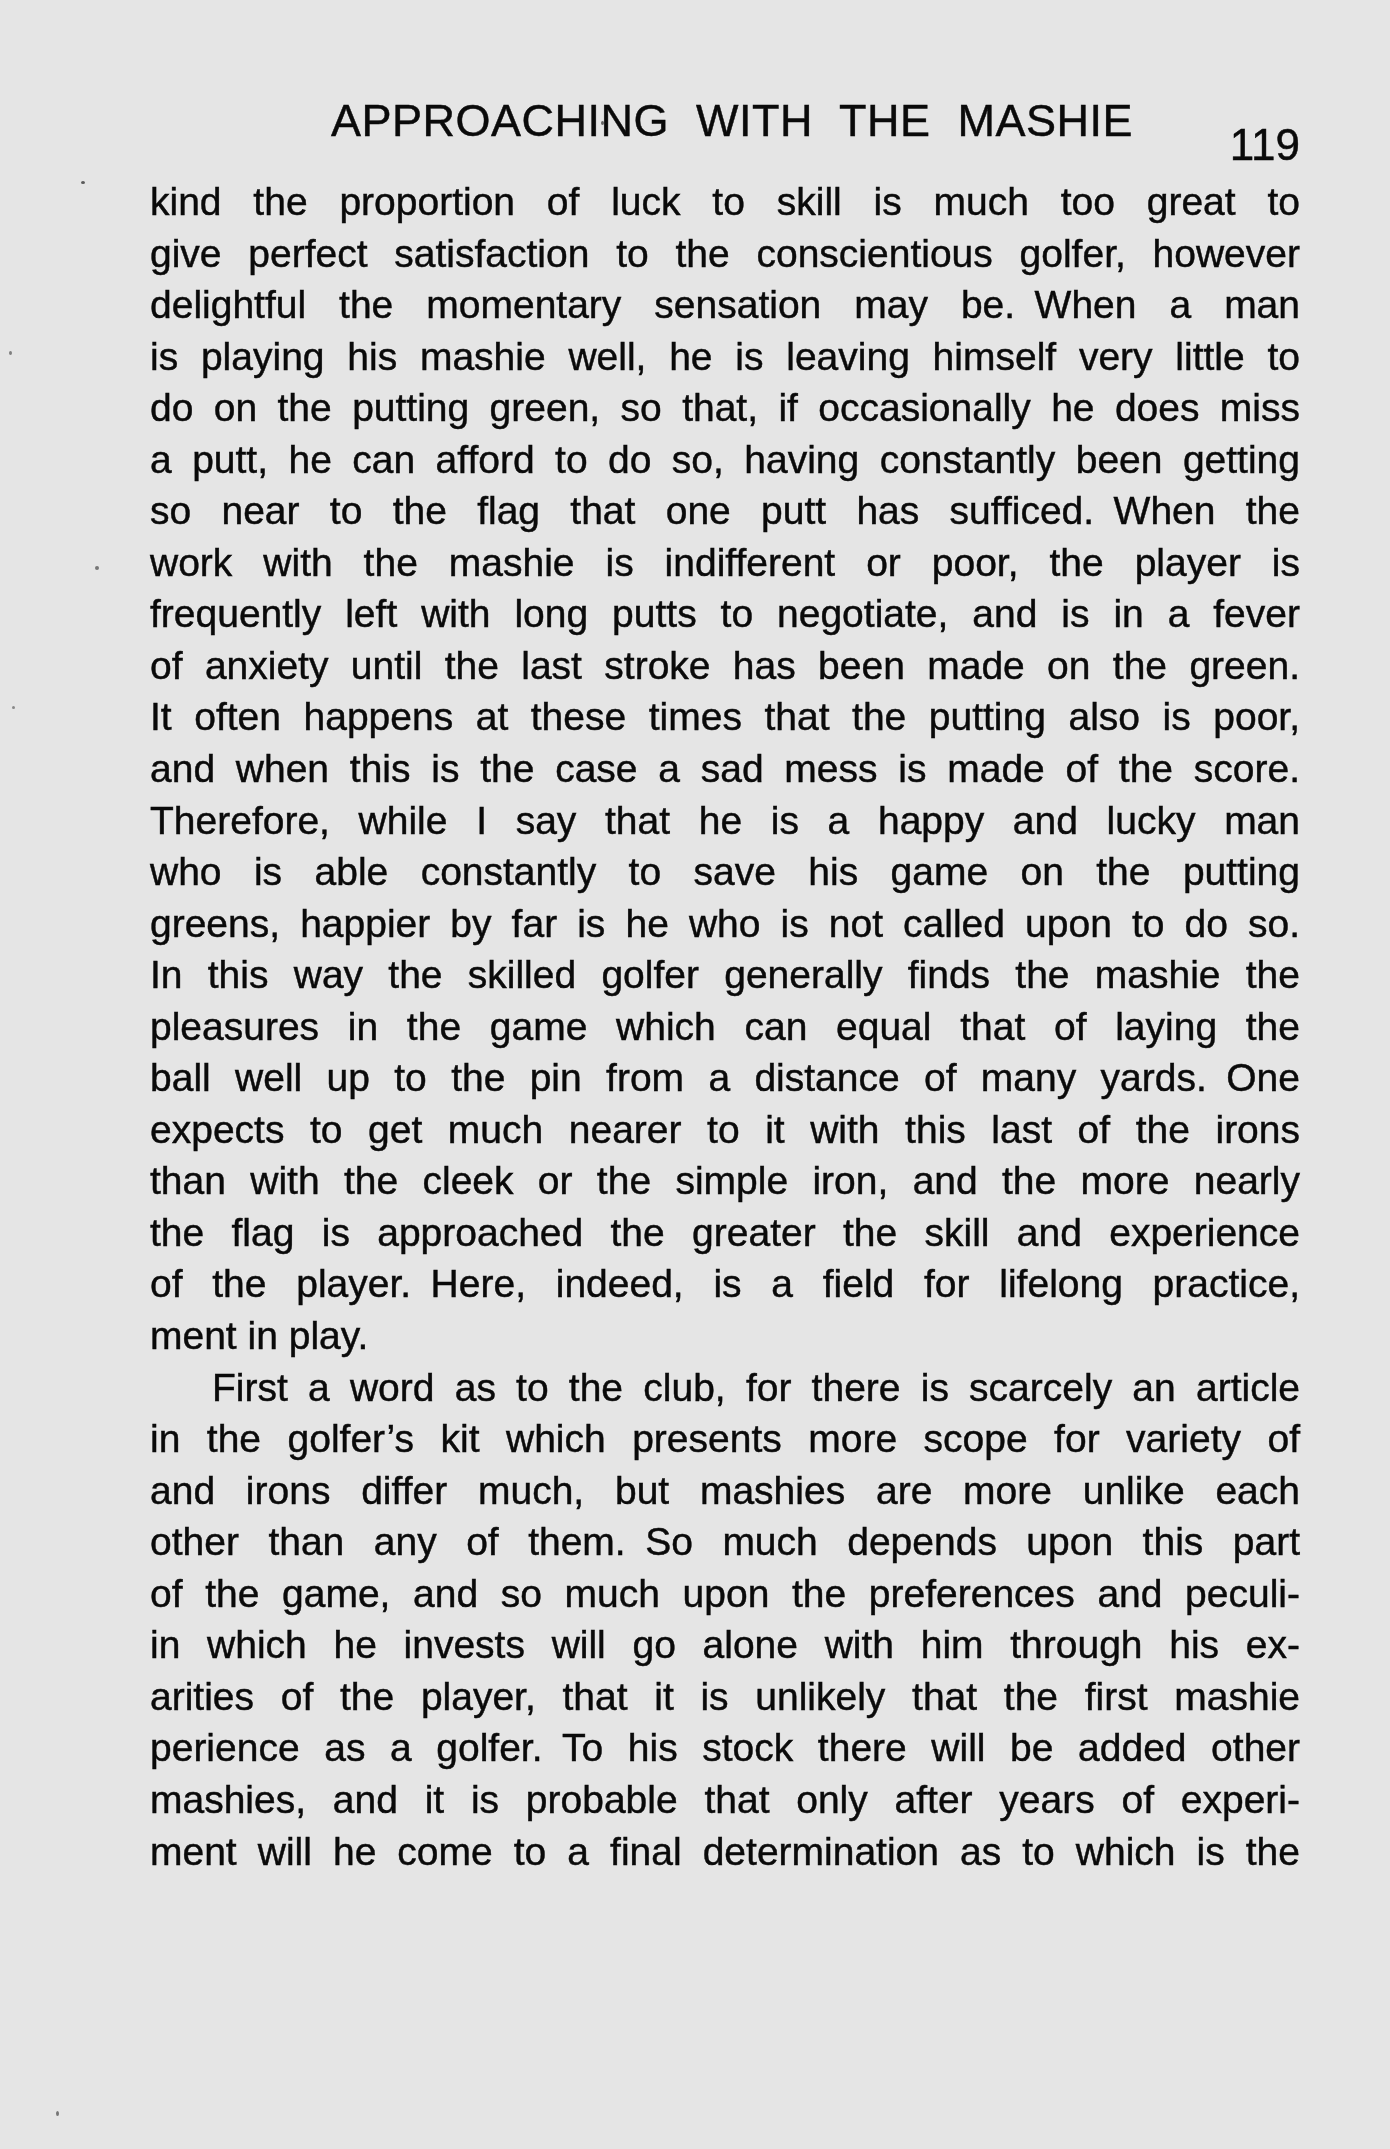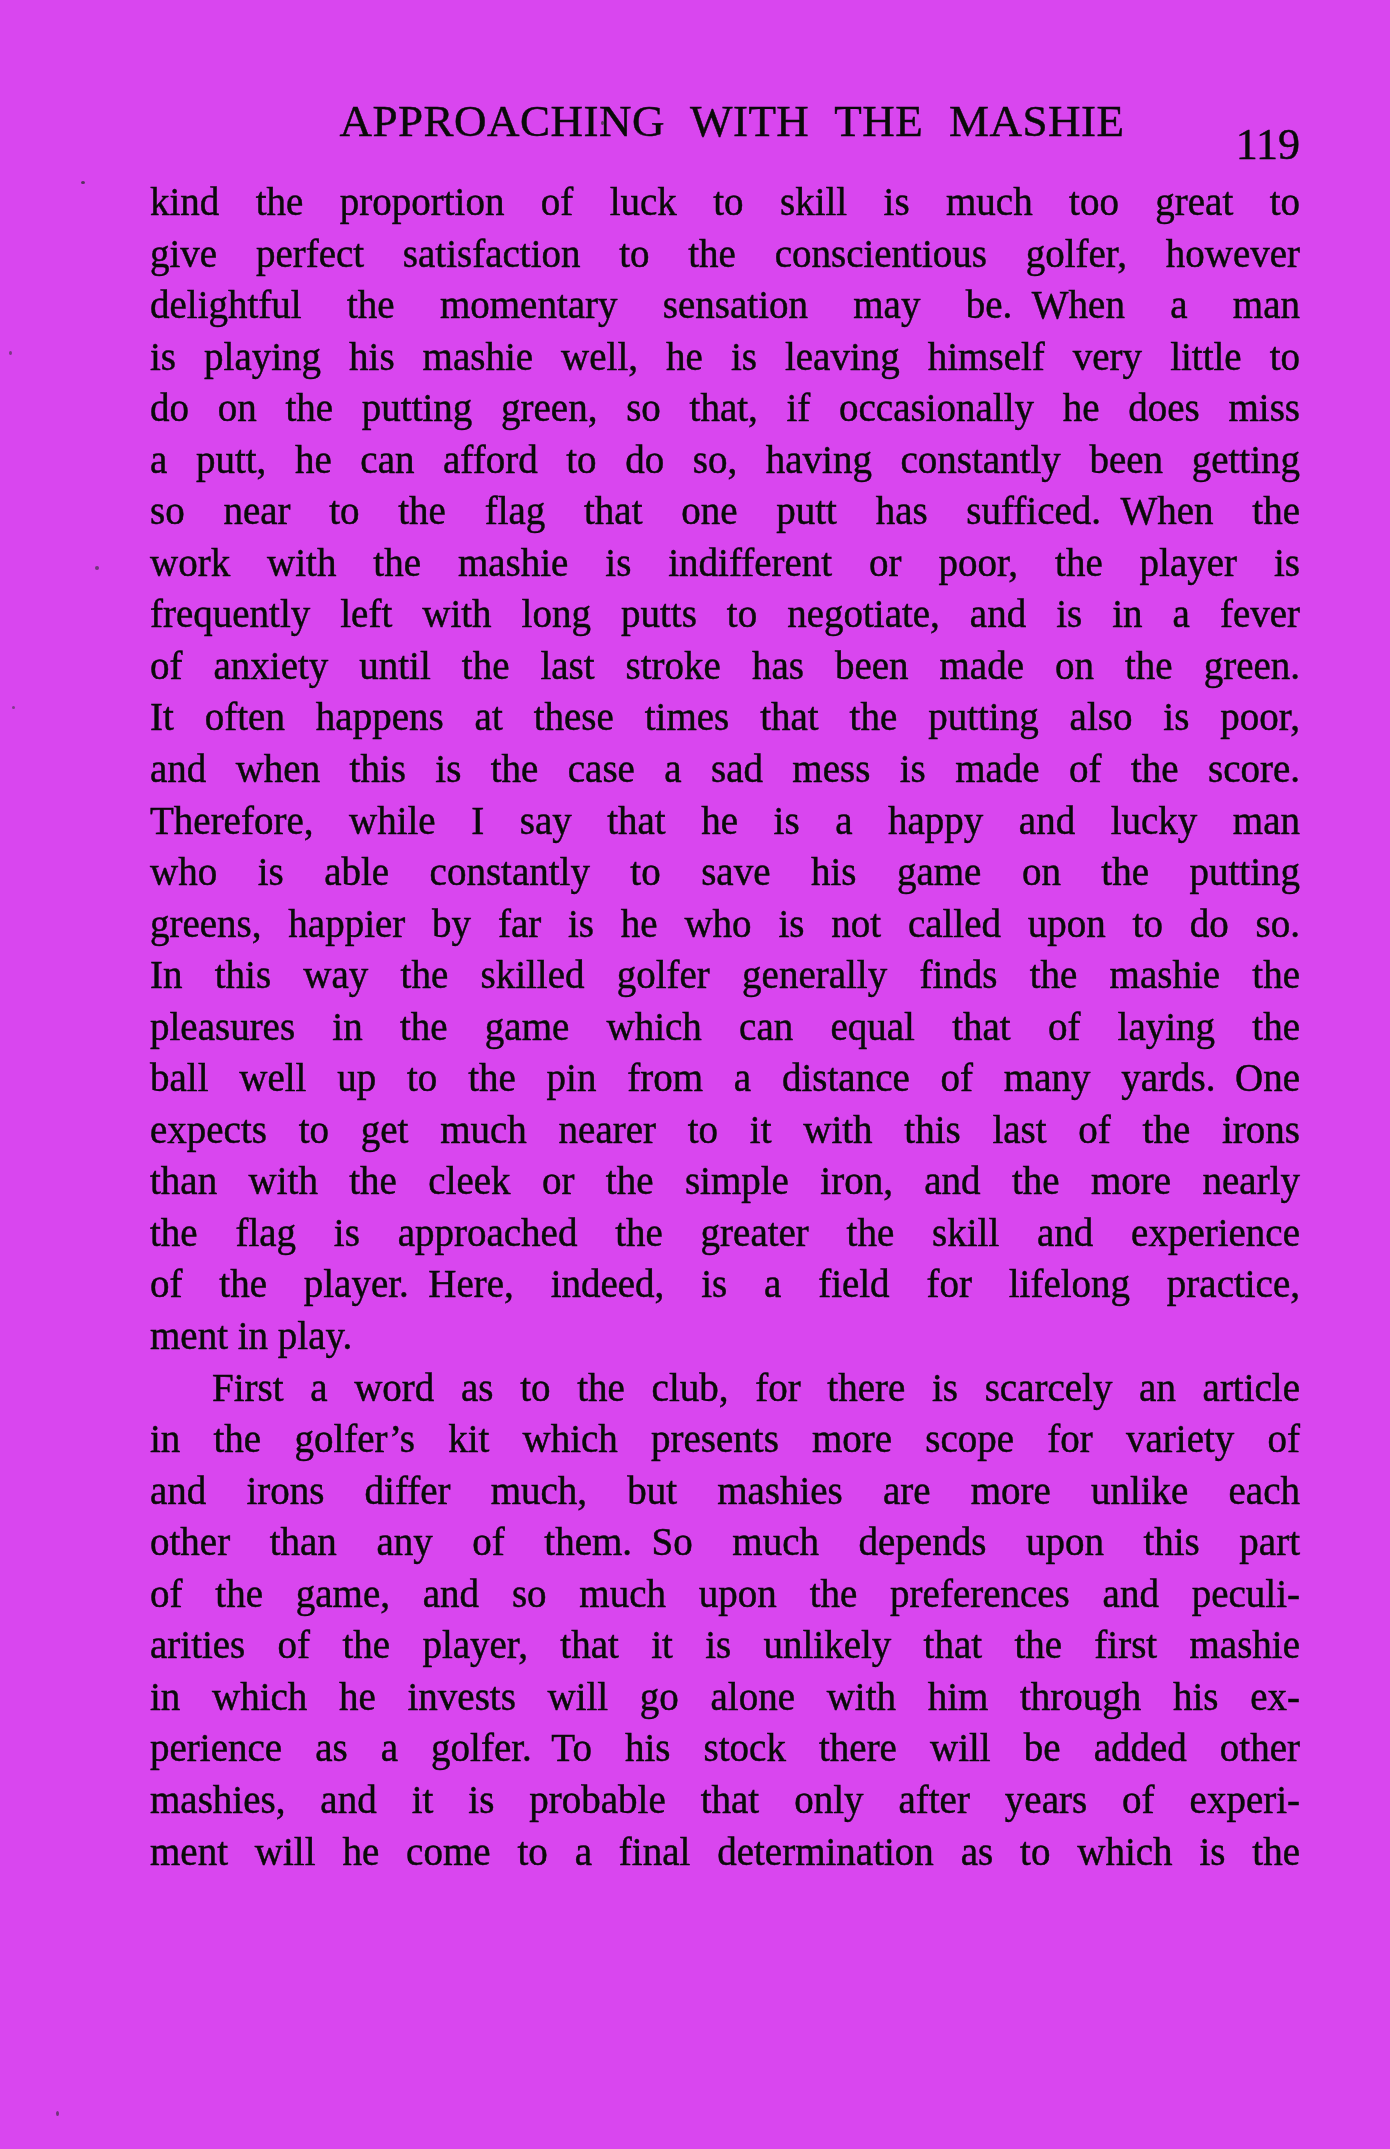--- a/index.html
+++ b/index.html
@@ -9,22 +9,22 @@
   body {
     width: 1390px;
     height: 2149px;
     position: relative;
     background: #ffffff;
     overflow: hidden;
   }
   .page {
     position: absolute;
     inset: 0;
-    background: #d946ef;
-    font-family: Liberation Serif, serif;
+    background: #e5e5e5;
+    font-family: Liberation Sans, sans-serif;
     color: #0a0a0a;
     -webkit-text-stroke: 0.45px currentColor;
   }
   .running-header {
     position: absolute;
     top: 96px;
     left: 150px;
     width: 1150px;
     height: 50px;
     line-height: 50px;
@@ -105,22 +105,22 @@
       <div class="line">expects to get much nearer to it with this last of the irons</div>
       <div class="line">than with the cleek or the simple iron, and the more nearly</div>
       <div class="line">the flag is approached the greater the skill and experience</div>
       <div class="line">of the player. Here, indeed, is a field for lifelong practice,</div>
       <div class="line flush">ment in play.</div>
       <div class="line indent">First a word as to the club, for there is scarcely an article</div>
       <div class="line">in the golfer’s kit which presents more scope for variety of</div>
       <div class="line">and irons differ much, but mashies are more unlike each</div>
       <div class="line">other than any of them. So much depends upon this part</div>
       <div class="line">of the game, and so much upon the preferences and peculi-</div>
+      <div class="line">in which he invests will go alone with him through his ex-</div>
       <div class="line">arities of the player, that it is unlikely that the first mashie</div>
-      <div class="line">in which he invests will go alone with him through his ex-</div>
       <div class="line">perience as a golfer. To his stock there will be added other</div>
       <div class="line">mashies, and it is probable that only after years of experi-</div>
       <div class="line">ment will he come to a final determination as to which is the</div>
     </div>
 
   <div class="speck" style="left:81px; top:181px; width:4px; height:3px; opacity:.75;"></div>
   <div class="speck" style="left:9px; top:351px; width:3px; height:4px; opacity:.55;"></div>
   <div class="speck" style="left:95px; top:566px; width:4px; height:4px; opacity:.6;"></div>
   <div class="speck" style="left:601px; top:121px; width:3px; height:4px; opacity:.7;"></div>
   <div class="speck" style="left:12px; top:706px; width:3px; height:3px; opacity:.5;"></div>

